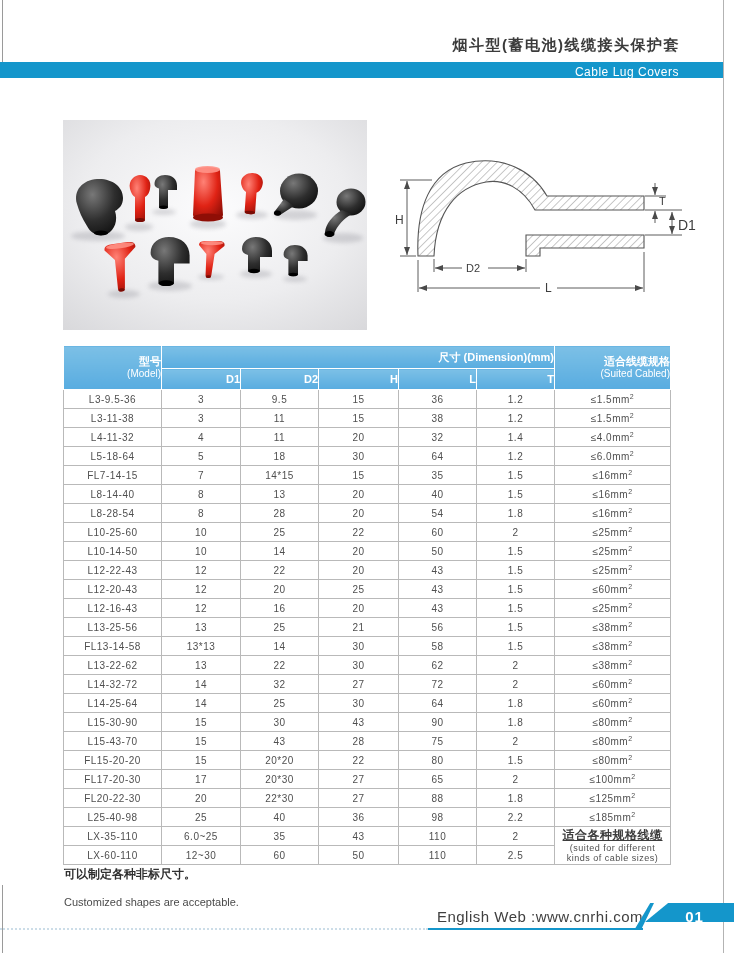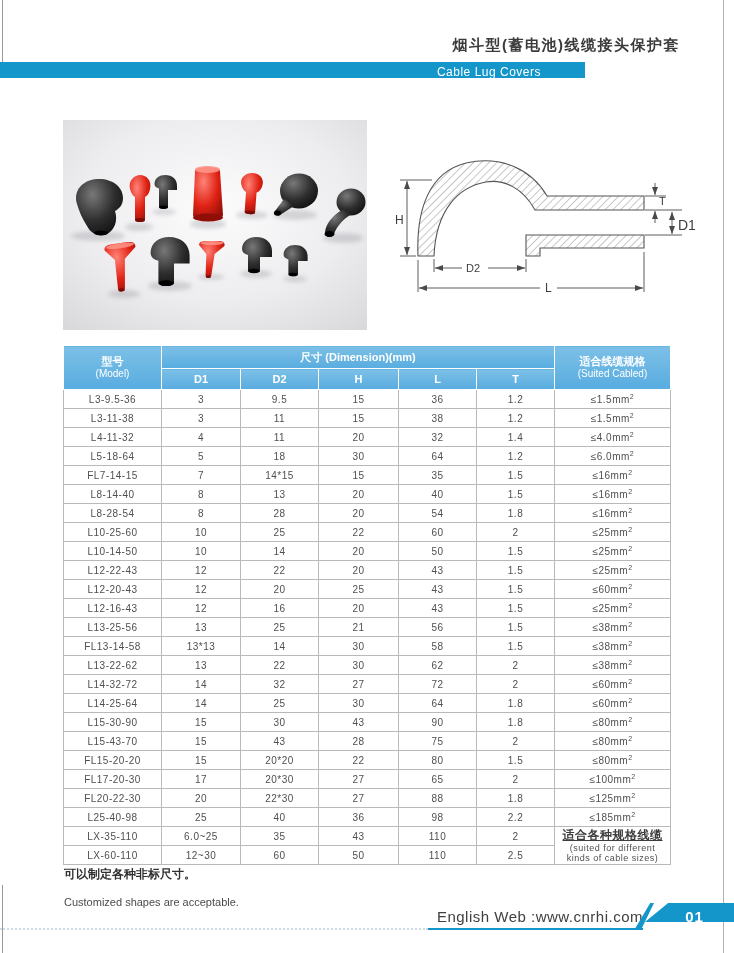--- a/index.html
+++ b/index.html
@@ -12,39 +12,39 @@
   .edge.left-top{left:2px;top:0;width:1px;height:78px;}
   .edge.left-bottom{left:2px;top:885px;width:1px;height:68px;}
   .edge.right{left:723px;top:0;width:1px;height:953px;background:#b3b3b3;}
 
   
   .title-cn{
     position:absolute;top:36px;right:54px;font-size:15px;font-weight:bold;
     color:#3b3b3b;letter-spacing:1.5px;
   }
   .title-bar{
-    position:absolute;top:62px;left:0;width:585px;height:16px;
+    position:absolute;top:62px;left:0;width:723px;height:16px;
     background:var(--accent,#1496cb);box-sizing:border-box;
     text-align:right;padding-right:44px;
   }
   .title-bar span{color:#fff;font-size:12px;line-height:16px;letter-spacing:0.5px;}
 
   
   .photo{position:absolute;left:63px;top:120px;width:304px;height:210px;}
   .diagram{position:absolute;left:392px;top:150px;width:326px;height:160px;}
 
   
   table.spec{
     position:absolute;left:63px;top:345px;width:607px;
     border-collapse:collapse;table-layout:fixed;border:1px solid #9c9c9c;
   }
   table.spec th{
     background:linear-gradient(180deg,var(--header-blue-light,#7cc0e6),var(--header-blue-dark,#58ace0));
     color:#fff;font-weight:bold;border:1px solid #fff;
-    font-size:11px;padding:0;text-align:center;line-height:1.15;
+    font-size:11px;padding:0;text-align:right;line-height:1.15;
   }
   table.spec thead tr:first-child th{height:22px;}
   table.spec thead tr:last-child th{height:20px;font-size:11px;}
   table.spec th .en{font-size:10px;font-weight:normal;}
   table.spec td{
     border:1px solid #b9b9b9;font-size:10px;color:#4f4f4f;
     text-align:center;height:18px;padding:0;letter-spacing:0.5px;
   }
   table.spec td sup{font-size:7px;}
   td.merged-spec{letter-spacing:0;}

